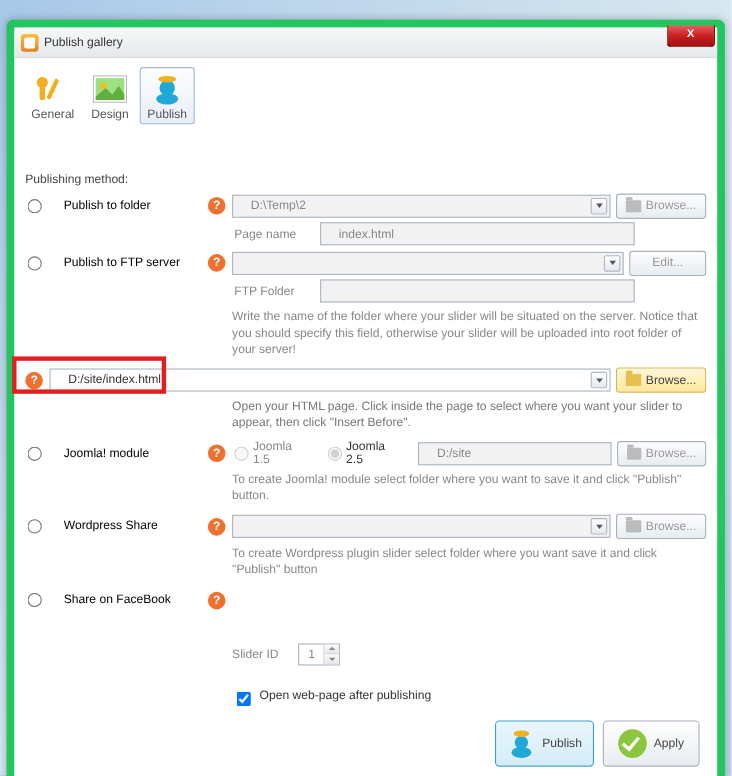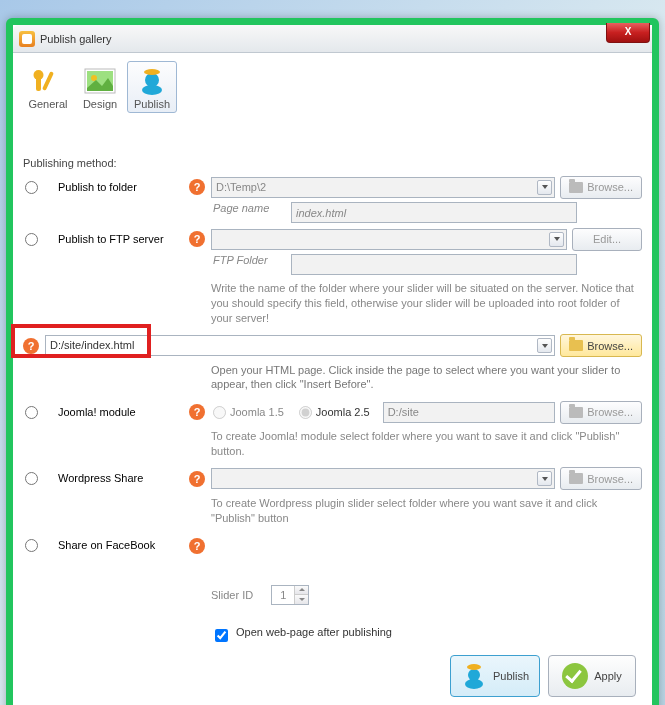--- a/index.html
+++ b/index.html
@@ -136,21 +136,21 @@
   }
   .field-label-col {
     width: 80px;
     color: #888;
     padding-left: 2px;
   }
   .combo, .textin {
     height: 21px;
     border: 1px solid #aab4c0;
     background: #fff;
-    padding: 0 4px;
+    padding: 0 16px;
     font: inherit;
     color: #333;
   }
   .combo { flex: 1; position: relative; }
   .combo.disabled, .textin.disabled { background: #f2f2f2; color: #888; }
   .combo-arrow {
     position: absolute;
     right: 2px; top: 2px;
     width: 15px; height: 15px;
     border: 1px solid #b0b8c4;
@@ -201,21 +201,21 @@
     border-radius:1px 1px 0 0;
   }
   .folder-ico.gray { background:#bbb; }
   .folder-ico.gray::before { background:#bbb; }
   .hint {
     margin: 2px 0 8px 188px;
     color: #888;
     line-height: 1.35;
     max-width: 448px;
   }
-  .sub-row { margin-left: 188px; display:flex; margin-bottom:4px;font-style:italic; }
+  .sub-row { margin-left: 188px; display:flex; align-items:center; margin-bottom:4px; }
   .highlight-box {
     position: absolute;
     border: 4px solid #e02020;
     pointer-events: none;
   }
   .slider-id-row {
     margin-left: 188px;
     display: flex;
     align-items: center;
     gap: 18px;

